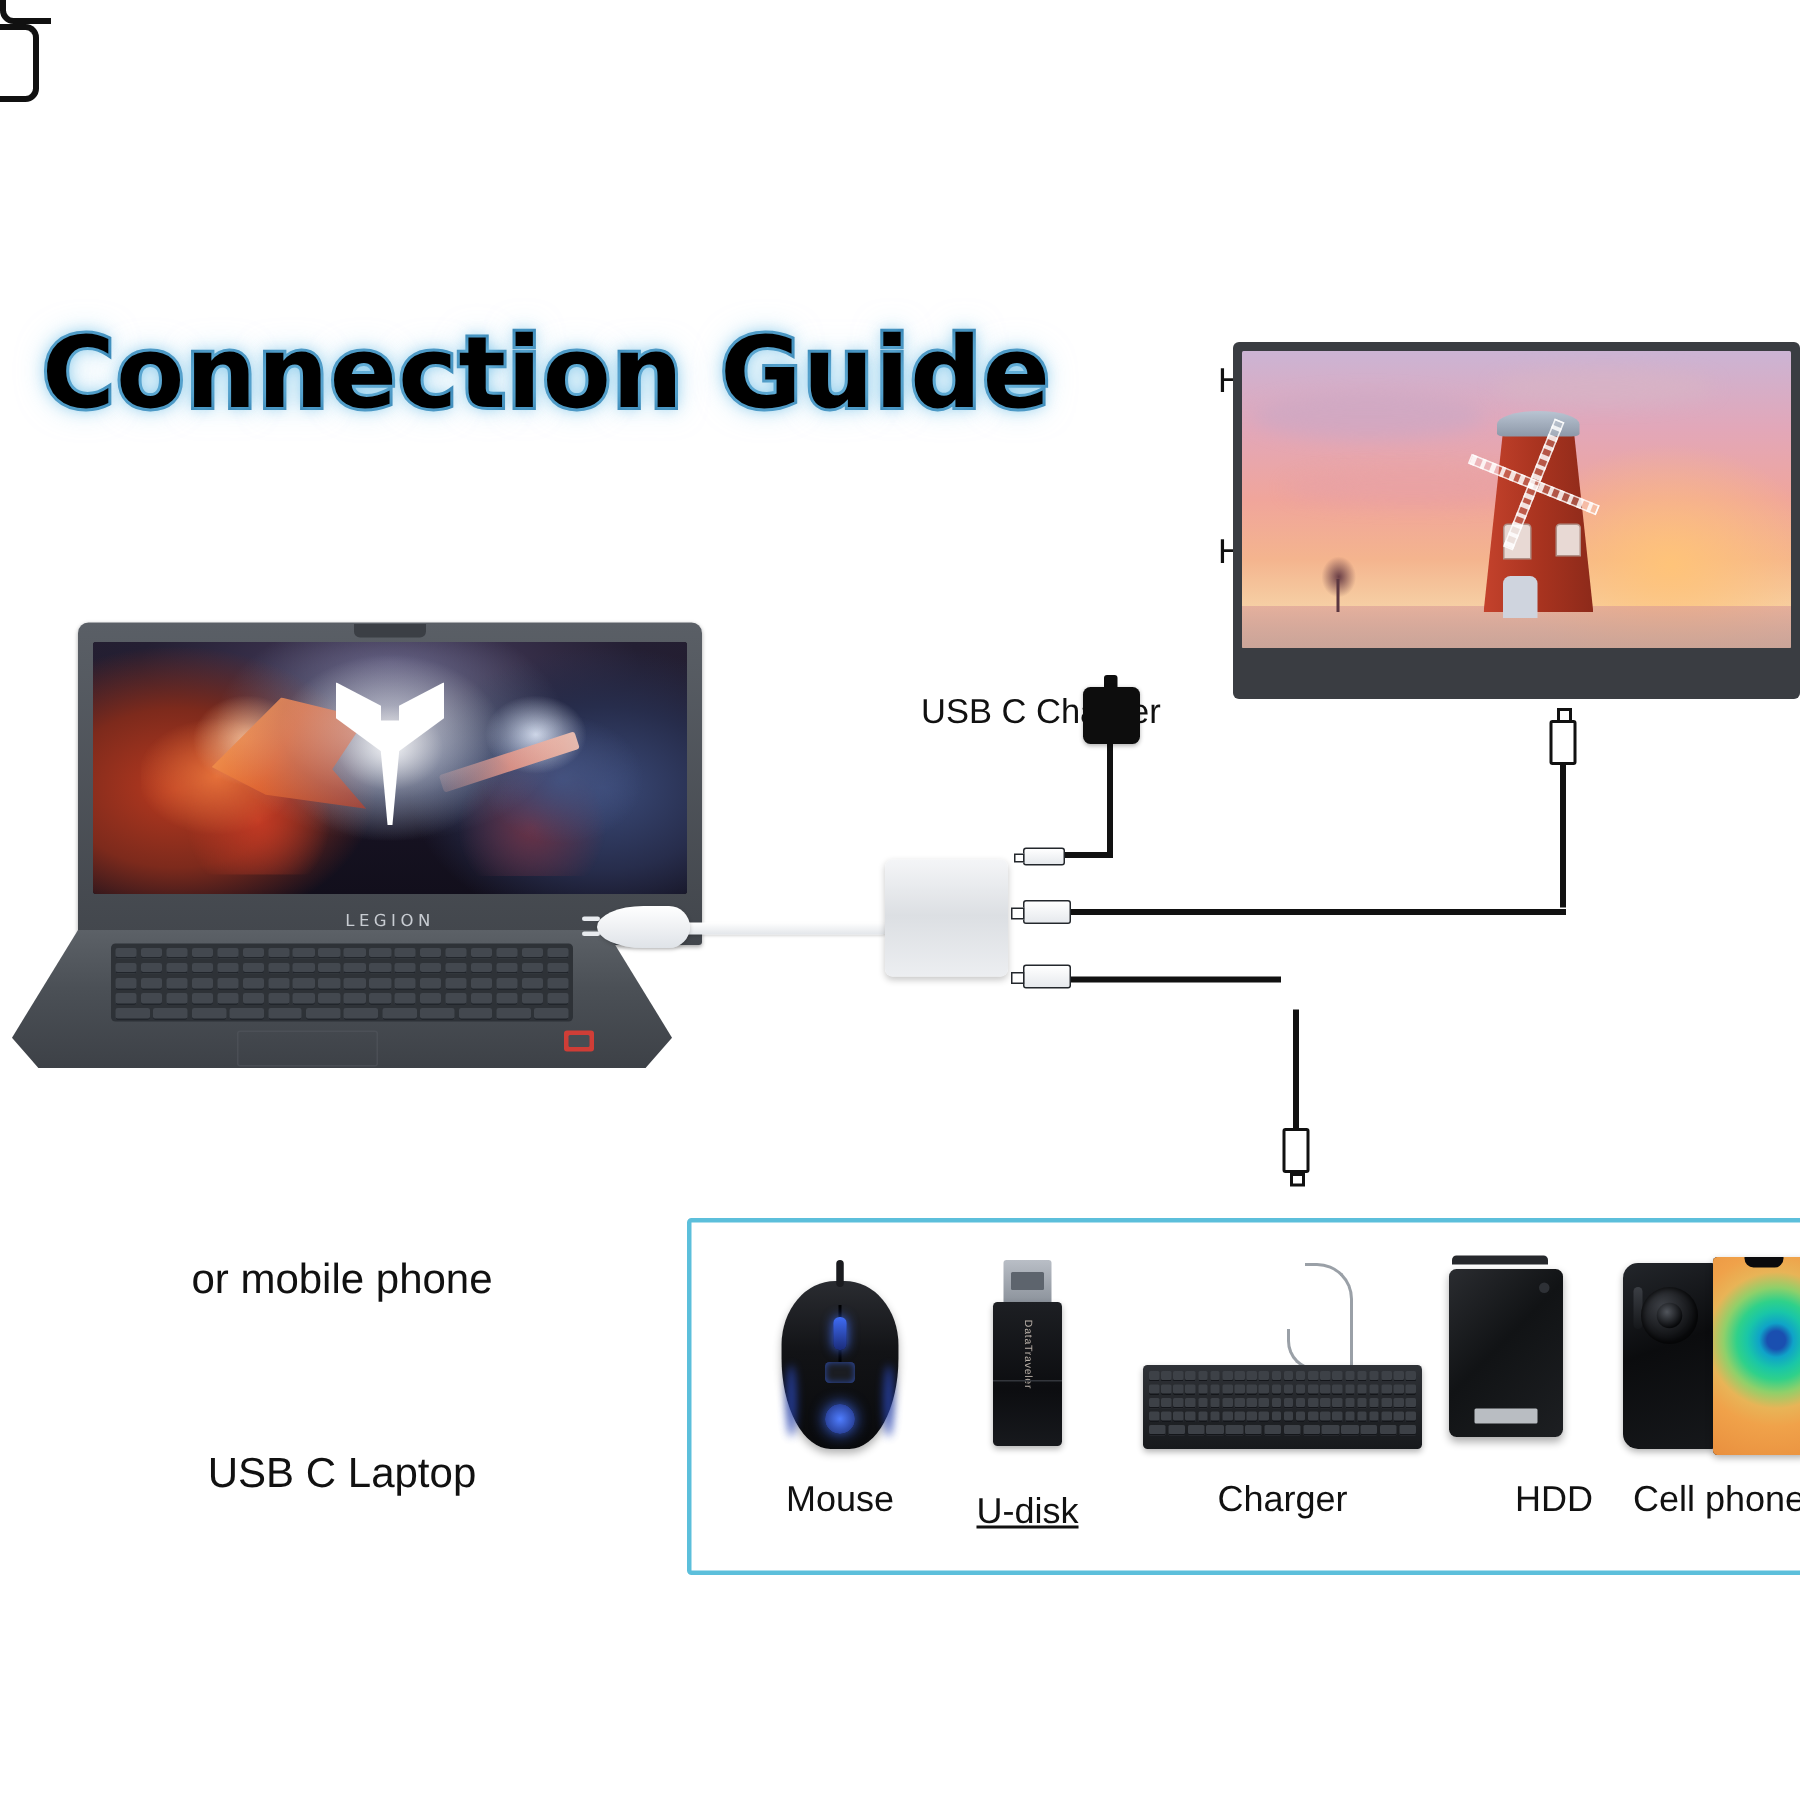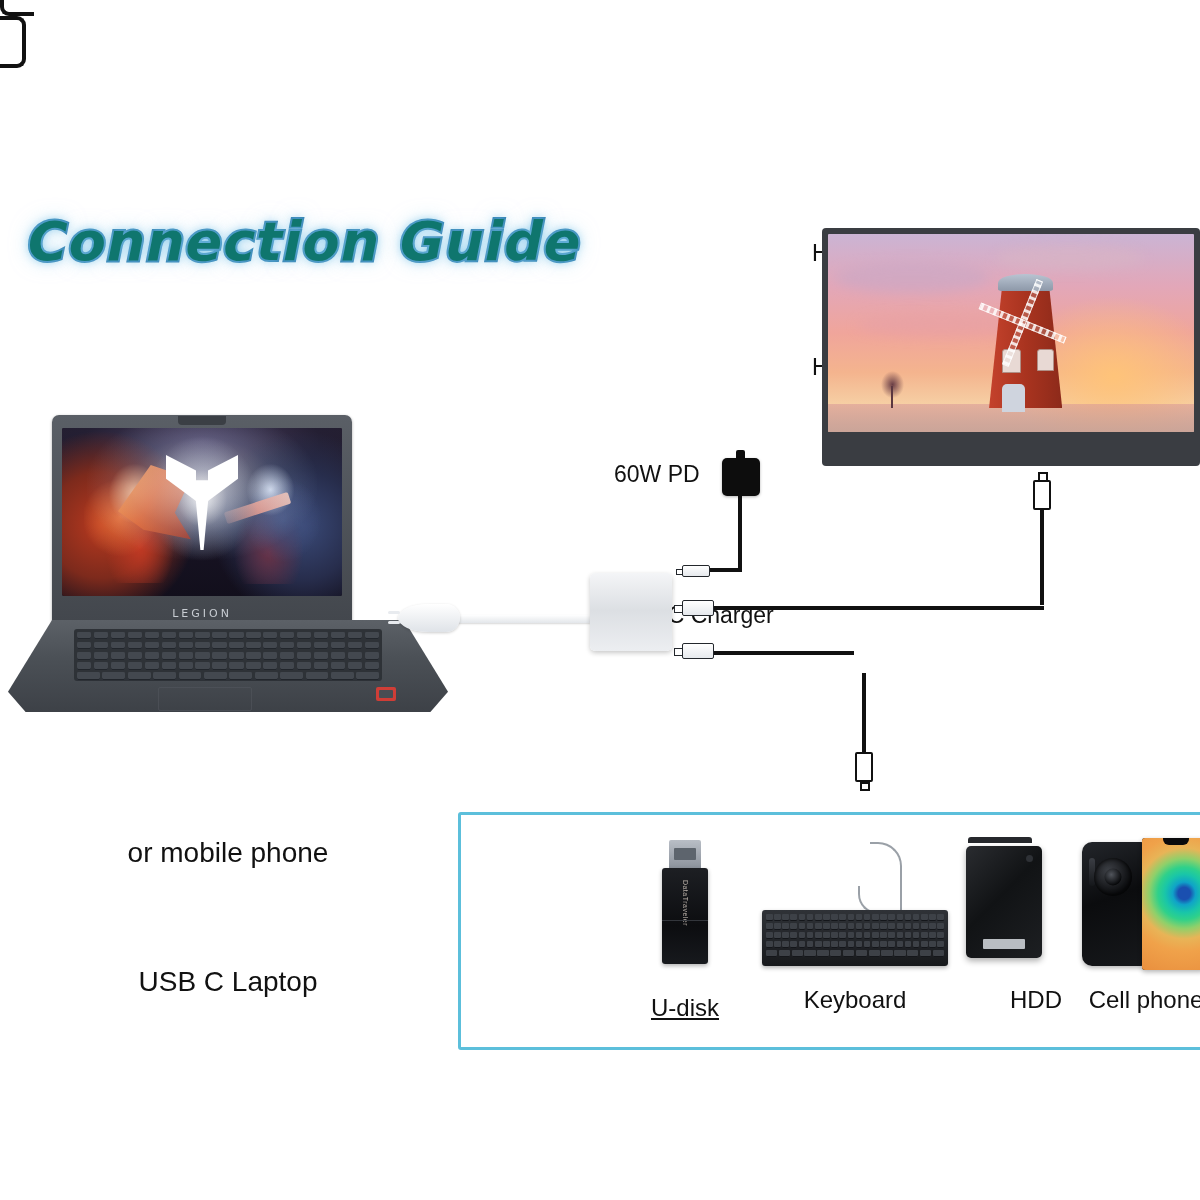--- a/index.html
+++ b/index.html
@@ -3,38 +3,37 @@
 <meta charset="utf-8">
 <style>
   html,body{margin:0;padding:0;background:#fff;}
   body{width:1200px;height:1200px;overflow:hidden;font-family:"Liberation Sans",sans-serif;}
   #stage{position:relative;width:1200px;height:1200px;background:#ffffff;}
 
   
   #title{
     position:absolute;left:28px;top:210px;
     font-family:"DejaVu Sans",sans-serif;
-    font-size:54px;font-weight:bold;letter-spacing:1px;
-    color:#0f766e;
+    font-size:66px;font-weight:bold;letter-spacing:1px;
+    color:#000000;
     -webkit-text-stroke:4px #2E7DAE;
     paint-order:stroke fill;
     text-shadow:0 0 10px rgba(110,190,230,.85),0 0 20px rgba(150,210,240,.6);
     white-space:nowrap;
-    font-style:italic;
   }
 
   
   .lbl{position:absolute;color:#111;font-family:"Liberation Sans",sans-serif;white-space:pre;}
   #hdmi-note{left:812px;top:158px;font-size:23px;line-height:38px;font-weight:500;}
   #charger-note{left:614px;top:357px;font-size:23px;line-height:47px;font-weight:500;}
   #laptop-note{left:78px;top:745px;font-size:28px;line-height:43px;text-align:center;width:300px;}
 
   
   #laptop{position:absolute;left:8px;top:415px;width:440px;height:320px;}
-  .lid{position:absolute;left:44px;top:0;width:300px;height:215px;
+  .lid{position:absolute;left:44px;top:0;width:416px;height:215px;
        background:linear-gradient(180deg,#5a5f66,#42464c);border-radius:7px 7px 2px 2px;
        box-shadow:0 1px 3px rgba(0,0,0,.35);}
   .cam{position:absolute;left:50%;top:1px;transform:translateX(-50%);width:48px;height:9px;
        background:#3b3f45;border-radius:0 0 4px 4px;}
   .screen{position:absolute;left:10px;top:13px;right:10px;height:168px;overflow:hidden;
           background:#15111a;border-radius:2px;}
   .scr-bg{position:absolute;inset:0;
     background:
       radial-gradient(ellipse 32% 60% at 50% 42%, rgba(255,255,255,.92) 0%, rgba(190,205,235,.38) 28%, rgba(40,35,60,0) 62%),
       radial-gradient(ellipse 45% 75% at 14% 58%, #b8391f 0%, #7d2a1c 42%, rgba(60,25,30,0) 75%),
@@ -264,21 +263,20 @@
 <div id="stage">
 
   <div id="title">Connection Guide</div>
 
   <div class="lbl" id="hdmi-note">
     <div>HDMI Port can connect to your</div>
     <div>HD TV, display monitor, project</div>
   </div>
 
   <div class="lbl" id="charger-note">
-    <div>60W PD</div>
     <div>USB C Charger</div>
   </div>
 
   <div id="laptop">
     <div class="lid">
       <div class="cam"></div>
       <div class="screen">
         <div class="scr-bg"></div>
         <div class="fig-l"></div>
         <div class="wing"></div>
@@ -443,20 +441,32 @@
           <div class="bl a"></div>
             <div class="bl b"></div>
         </div>
       </div>
       <div id="tv-brand"></div>
     </div>
   </div>
 
   <div id="devbox"></div>
 
+  <div class="dev" id="d-mouse">
+    <div id="mouse-body">
+      <div id="mouse-glow-l"></div>
+      <div id="mouse-glow-r"></div>
+      <div id="mouse-split"></div>
+      <div id="mouse-wheel"></div>
+      <div id="mouse-dpi"></div>
+      <div id="mouse-logo"></div>
+    </div>
+    <div id="mouse-cord"></div>
+    <div class="cap cap-mouse">Mouse</div>
+  </div>
 
   <div class="dev" id="d-udisk">
     <div id="udisk-metal"></div>
     <div id="udisk-body">
       <div id="udisk-txt">DataTraveler</div>
       <div id="udisk-seam"></div>
     </div>
     <div class="cap cap-udisk">U-disk</div>
   </div>
 
@@ -570,21 +580,21 @@
           <span class="k"></span>
           <span class="k"></span>
           <span class="k"></span>
           <span class="k"></span>
           <span class="k"></span>
           <span class="k"></span>
           <span class="k"></span>
           <span class="k"></span>
         </div>
     </div>
-    <div class="cap cap-keyboard">Keyboard</div>
+    <div class="cap cap-keyboard">Charger</div>
   </div>
 
   <div class="dev" id="d-hdd">
     <div id="hdd-top"></div>
     <div id="hdd-body">
       <div id="hdd-dot"></div>
       <div id="hdd-label"></div>
     </div>
     <div class="cap cap-hdd">HDD</div>
   </div>

